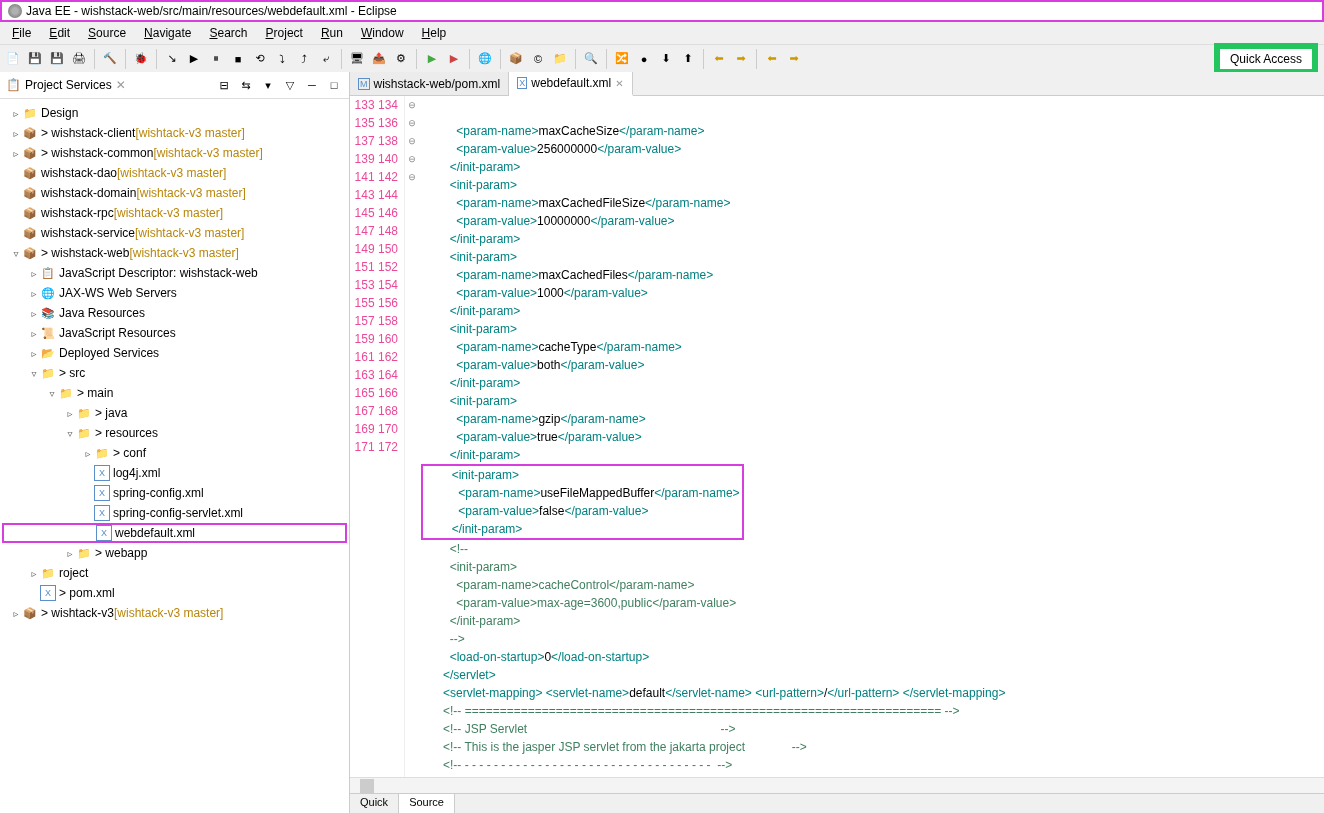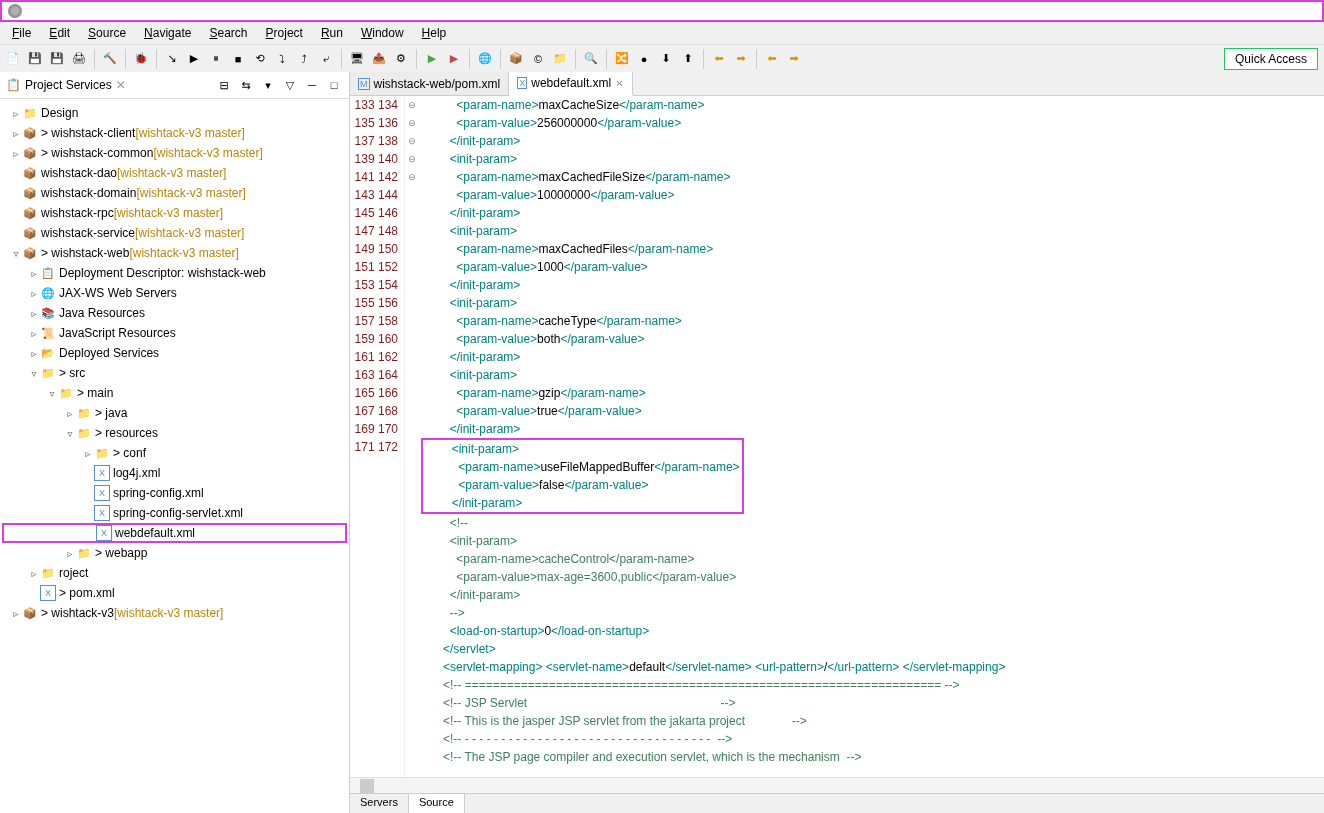--- a/index.html
+++ b/index.html
@@ -8,21 +8,21 @@
 .titlebar { background: #fff; border: 2px solid #d63ee0; padding: 2px 6px; display: flex; align-items: center; height: 22px; }
 .titlebar-icon { width: 14px; height: 14px; background: radial-gradient(circle,#b0b0b0 30%,#666 100%); border-radius: 50%; margin-right: 4px; }
 
 .menubar { background: #f0f0f0; padding: 2px 4px; display: flex; gap: 2px; height: 22px; align-items: center; }
 .menubar span { padding: 2px 8px; cursor: default; }
 .menubar span u { text-decoration: underline; }
 
 .toolbar { background: #f0f0f0; height: 28px; display: flex; align-items: center; padding: 0 4px; gap: 4px; border-top: 1px solid #ddd; }
 .tb-btn { width: 18px; height: 18px; display: inline-flex; align-items: center; justify-content: center; font-size: 11px; }
 .tb-sep { width: 1px; height: 20px; background: #ccc; margin: 0 2px; }
-.quick-access { margin-left: auto; border: 1px solid #22c55e; padding: 3px 10px; background: #fff; font-size: 12px; margin-right: 2px;}
+.quick-access { margin-left: auto; border: 6px solid #22c55e; padding: 3px 10px; background: #fff; font-size: 12px; margin-right: 2px;}
 
 .main { display: flex; height: calc(100% - 72px); }
 
 .explorer { width: 350px; background: #fff; border-right: 1px solid #ccc; display: flex; flex-direction: column; }
 .explorer-header { display: flex; align-items: center; padding: 4px 6px; border-bottom: 1px solid #ddd; gap: 4px; }
 .explorer-title { flex: 1; display: flex; align-items: center; gap: 4px; }
 .explorer-icons { display: flex; gap: 4px; }
 .tree { padding: 4px 2px; flex: 1; overflow: auto; }
 .tree-item { display: flex; align-items: center; height: 20px; cursor: default; white-space: nowrap; }
 .tw { width: 12px; display: inline-flex; justify-content: center; color: #666; font-size: 10px; }
@@ -33,38 +33,39 @@
 .branch { color: #b8860b; }
 .selected { background: #fff; border: 2px solid #d63ee0; }
 
 .editor { flex: 1; display: flex; flex-direction: column; background: #fff; }
 .editor-tabs { display: flex; background: #f0f0f0; height: 24px; border-bottom: 1px solid #ccc; }
 .etab { padding: 3px 8px; display: flex; align-items: center; gap: 4px; border-right: 1px solid #ccc; background: #ececec; }
 .etab.active { background: #fff; border-bottom: 2px solid #fff; margin-bottom: -1px; }
 .etab-close { color: #999; font-size: 10px; }
 
 .code-area { flex: 1; display: flex; overflow: hidden; font-family: Consolas, monospace; font-size: 13px; }
-.gutter { width: 55px; background: #fff; border-right: 1px solid #eee; text-align: right; padding-right: 6px; color: #7f1d1d; line-height: 18px; }
+.gutter { width: 55px; background: #fff; border-right: 1px solid #eee; text-align: right; padding-right: 6px; color: #ec4899; line-height: 18px; }
 .fold-gutter { width: 14px; background: #fff; line-height: 18px; text-align: center; font-size: 9px; color: #888;}
-.code { flex: 1; padding-left: 4px; line-height: 18px; white-space: pre; overflow: auto;}
+.code { flex: 1; padding-left: 4px; line-height: 18px; white-space: pre; overflow: auto; margin-top: 26px;}
 .tag { color: #008080; }
 .cmt { color: #3f7f5f; }
 .hl-box { border: 2px solid #d63ee0; display: inline-block; }
 
 .bottom-tabs { display: flex; background: #f0f0f0; border-top: 1px solid #ccc; height: 20px; }
 .btab { padding: 2px 10px; border-right: 1px solid #ccc; font-size: 11px; }
 .btab.active { background: #fff; }
 .hscroll { height: 16px; background: #f4f4f4; border-top: 1px solid #ddd; position: relative;}
 .hscroll-thumb { position: absolute; left: 10px; width: 14px; height: 14px; background: #ccc; top: 1px;}
 </style>
 </head>
 <body>
 
 <div class="titlebar">
   <span class="titlebar-icon"></span>
+  <span>Java EE - wishstack-web/src/main/resources/webdefault.xml - Eclipse</span>
 </div>
 
 <div class="menubar" id="menubar">
     <span><u>F</u>ile</span>
     <span><u>E</u>dit</span>
     <span><u>S</u>ource</span>
     <span><u>N</u>avigate</span>
     <span><u>S</u>earch</span>
     <span><u>P</u>roject</span>
     <span><u>R</u>un</span>
@@ -180,21 +181,21 @@
         </div>
         <div class="tree-item" style="padding-left: 8px;">
           <span class="tw">▿</span>
           <span class="ticon package">📦</span>
           <span>&gt; wishstack-web</span>
           <span class="branch">  [wishtack-v3 master]</span>
         </div>
         <div class="tree-item" style="padding-left: 26px;">
           <span class="tw">▹</span>
           <span class="ticon package">📋</span>
-          <span>Deployment Descriptor: wishstack-web</span>
+          <span>JavaScript Descriptor: wishstack-web</span>
         </div>
         <div class="tree-item" style="padding-left: 26px;">
           <span class="tw">▹</span>
           <span class="ticon package">🌐</span>
           <span>JAX-WS Web Servers</span>
         </div>
         <div class="tree-item" style="padding-left: 26px;">
           <span class="tw">▹</span>
           <span class="ticon package">📚</span>
           <span>Java Resources</span>
@@ -372,17 +373,17 @@
  
  
  
 </div>
       <div class="code" id="code"><div>          <span class="tag">&lt;param-name&gt;</span>maxCacheSize<span class="tag">&lt;/param-name&gt;</span></div><div>          <span class="tag">&lt;param-value&gt;</span>256000000<span class="tag">&lt;/param-value&gt;</span></div><div>        <span class="tag">&lt;/init-param&gt;</span></div><div>        <span class="tag">&lt;init-param&gt;</span></div><div>          <span class="tag">&lt;param-name&gt;</span>maxCachedFileSize<span class="tag">&lt;/param-name&gt;</span></div><div>          <span class="tag">&lt;param-value&gt;</span>10000000<span class="tag">&lt;/param-value&gt;</span></div><div>        <span class="tag">&lt;/init-param&gt;</span></div><div>        <span class="tag">&lt;init-param&gt;</span></div><div>          <span class="tag">&lt;param-name&gt;</span>maxCachedFiles<span class="tag">&lt;/param-name&gt;</span></div><div>          <span class="tag">&lt;param-value&gt;</span>1000<span class="tag">&lt;/param-value&gt;</span></div><div>        <span class="tag">&lt;/init-param&gt;</span></div><div>        <span class="tag">&lt;init-param&gt;</span></div><div>          <span class="tag">&lt;param-name&gt;</span>cacheType<span class="tag">&lt;/param-name&gt;</span></div><div>          <span class="tag">&lt;param-value&gt;</span>both<span class="tag">&lt;/param-value&gt;</span></div><div>        <span class="tag">&lt;/init-param&gt;</span></div><div>        <span class="tag">&lt;init-param&gt;</span></div><div>          <span class="tag">&lt;param-name&gt;</span>gzip<span class="tag">&lt;/param-name&gt;</span></div><div>          <span class="tag">&lt;param-value&gt;</span>true<span class="tag">&lt;/param-value&gt;</span></div><div>        <span class="tag">&lt;/init-param&gt;</span></div><div class="hl-box" style="line-height:18px;margin-left:-2px;padding:0 2px;"><div>        <span class="tag">&lt;init-param&gt;</span></div><div>          <span class="tag">&lt;param-name&gt;</span>useFileMappedBuffer<span class="tag">&lt;/param-name&gt;</span></div><div>          <span class="tag">&lt;param-value&gt;</span>false<span class="tag">&lt;/param-value&gt;</span></div><div>        <span class="tag">&lt;/init-param&gt;</span></div></div><div><span class="cmt">        &lt;!--</span></div><div><span class="cmt">        &lt;init-param&gt;</span></div><div><span class="cmt">          &lt;param-name&gt;cacheControl&lt;/param-name&gt;</span></div><div><span class="cmt">          &lt;param-value&gt;max-age=3600,public&lt;/param-value&gt;</span></div><div><span class="cmt">        &lt;/init-param&gt;</span></div><div><span class="cmt">        --&gt;</span></div><div>        <span class="tag">&lt;load-on-startup&gt;</span>0<span class="tag">&lt;/load-on-startup&gt;</span></div><div>      <span class="tag">&lt;/servlet&gt;</span></div><div></div><div>      <span class="tag">&lt;servlet-mapping&gt;</span> <span class="tag">&lt;servlet-name&gt;</span>default<span class="tag">&lt;/servlet-name&gt;</span> <span class="tag">&lt;url-pattern&gt;</span>/<span class="tag">&lt;/url-pattern&gt;</span> <span class="tag">&lt;/servlet-mapping&gt;</span></div><div></div><div></div><div><span class="cmt">      &lt;!-- ==================================================================== --&gt;</span></div><div><span class="cmt">      &lt;!-- JSP Servlet                                                          --&gt;</span></div><div><span class="cmt">      &lt;!-- This is the jasper JSP servlet from the jakarta project              --&gt;</span></div><div><span class="cmt">      &lt;!-- - - - - - - - - - - - - - - - - - - - - - - - - - - - - - - - - - -  --&gt;</span></div><div><span class="cmt">      &lt;!-- The JSP page compiler and execution servlet, which is the mechanism  --&gt;</span></div></div>
     </div>
     <div class="hscroll">
         <div class="hscroll-thumb"></div>
       </div>
     <div class="bottom-tabs" id="btabs">
-        <div class="btab">Servers</div>
+        <div class="btab">Quick</div>
         <div class="btab active">Source</div>
       </div>
   </div>
 </div>
 
 </body></html>

